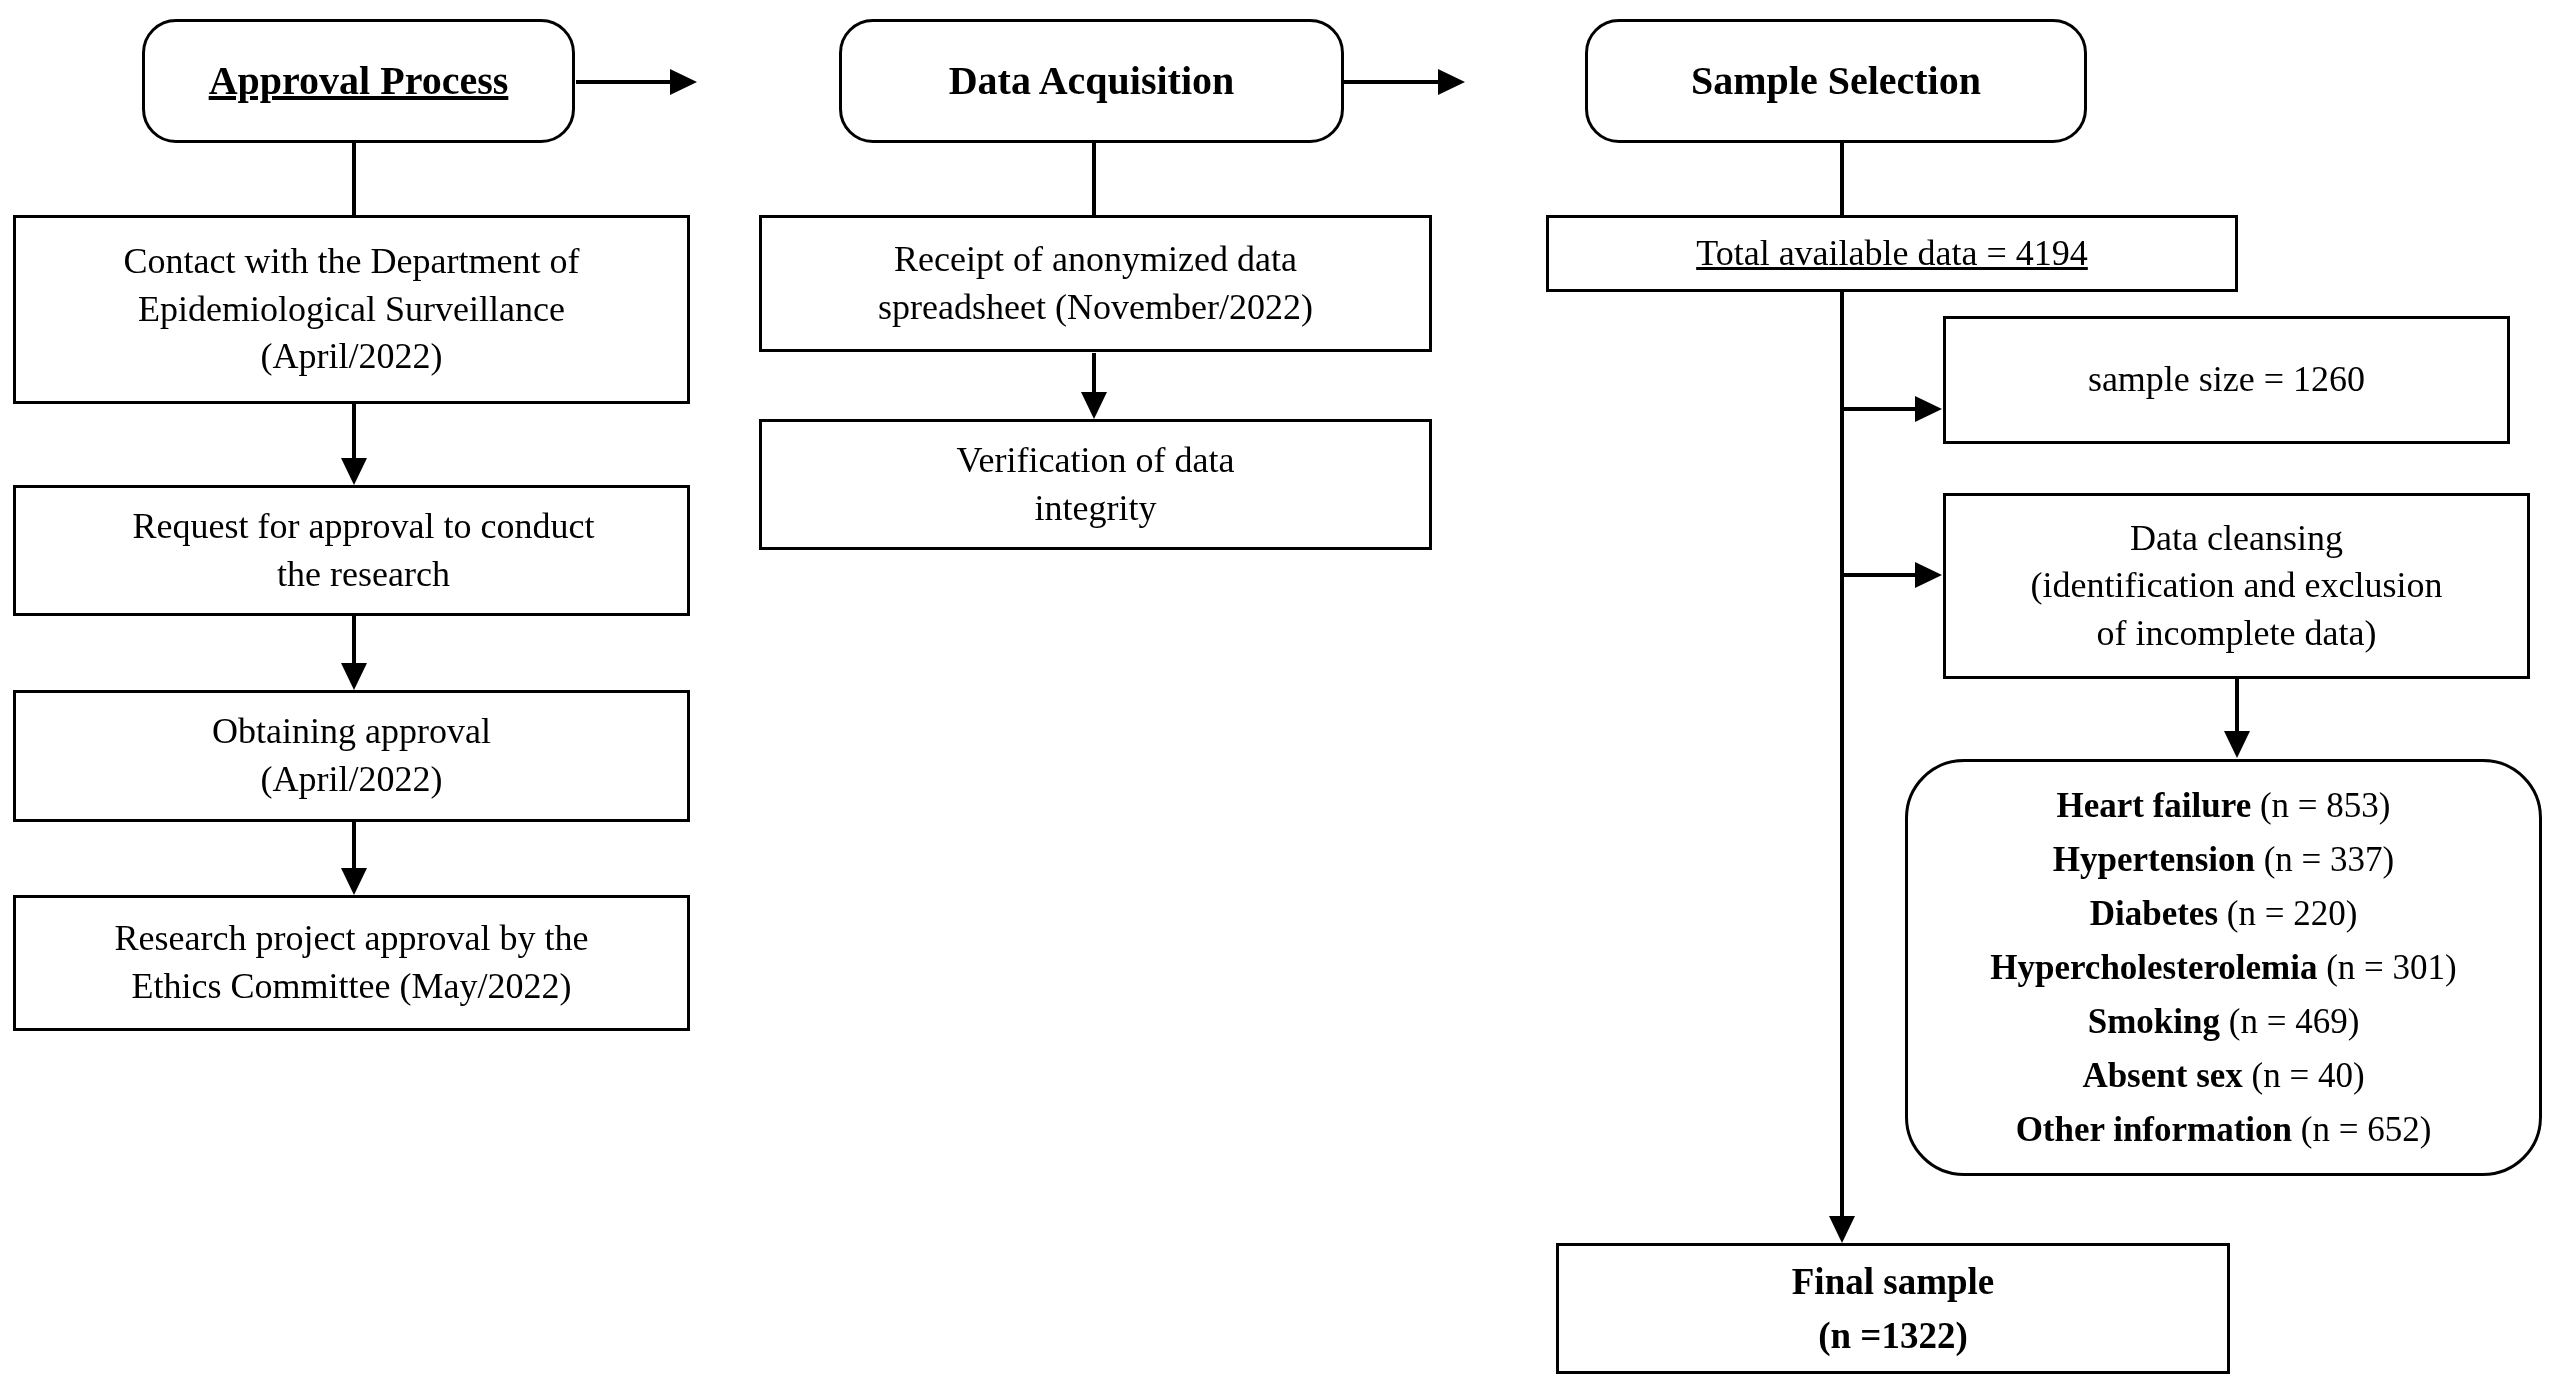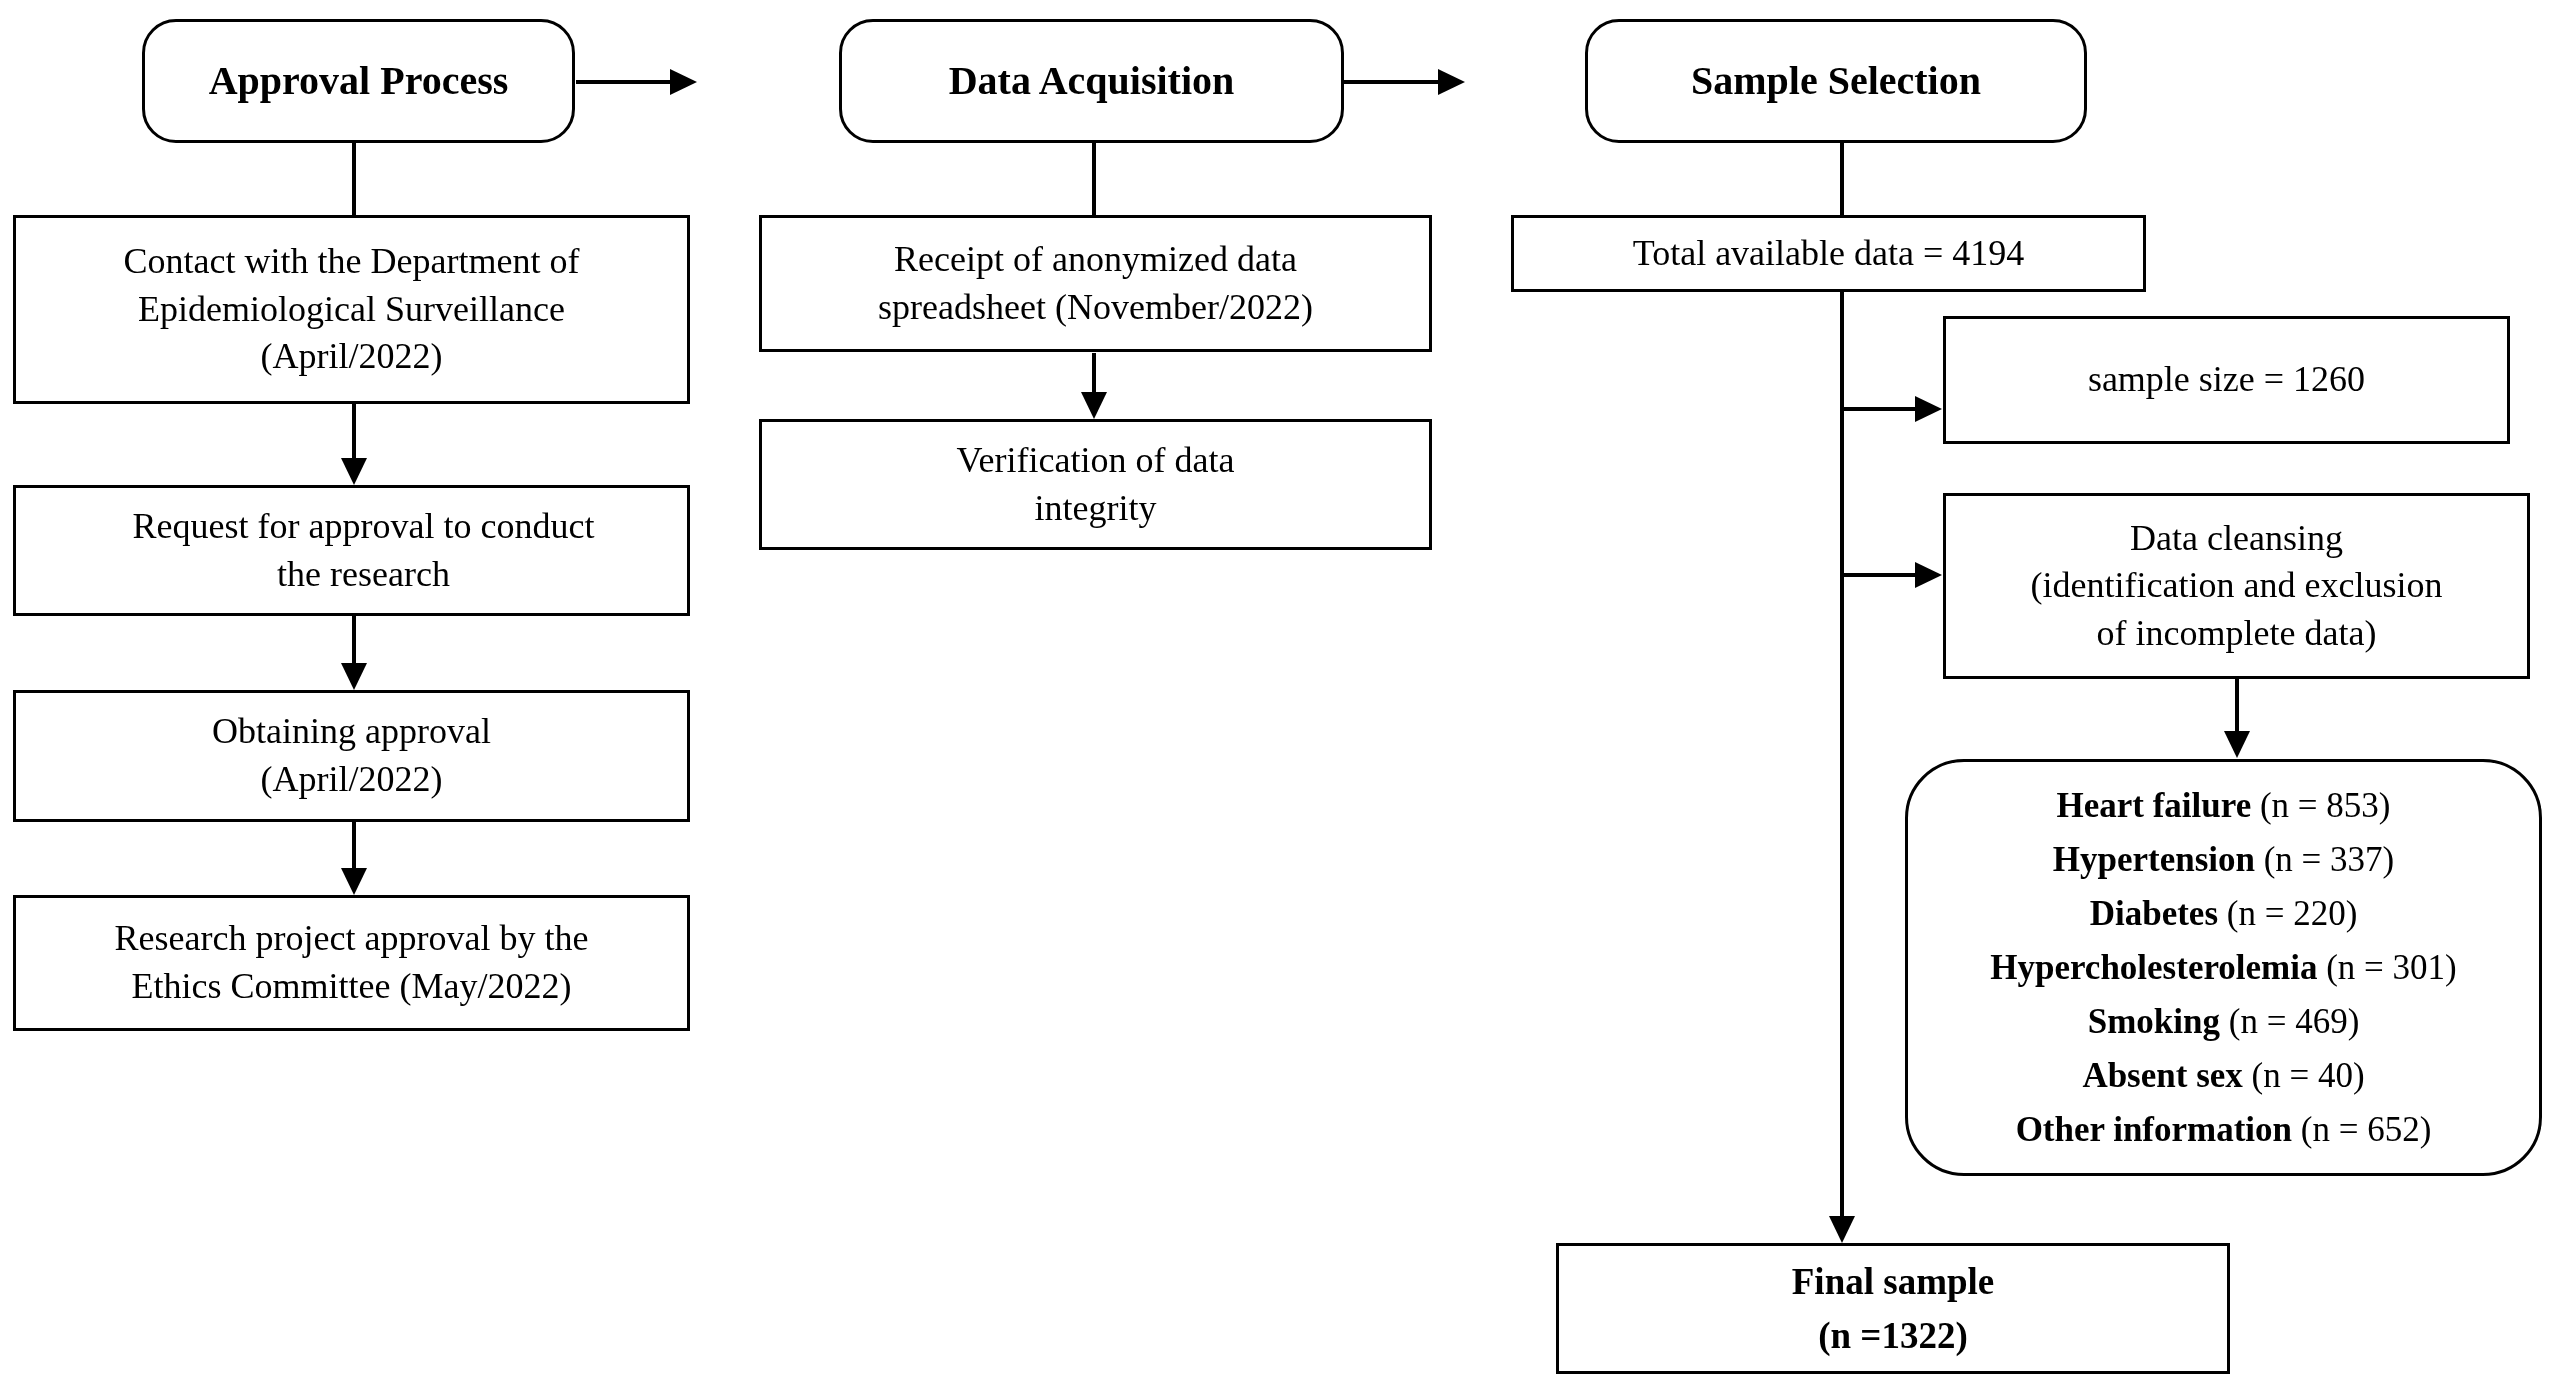--- a/index.html
+++ b/index.html
@@ -24,21 +24,21 @@
   .line { position:absolute; background:#000000; }
   .ah { position:absolute; width:0; height:0; }
   .ah-down  { border-left:13px solid transparent; border-right:13px solid transparent; border-top:27px solid #000000; }
   .ah-right { border-top:13px solid transparent; border-bottom:13px solid transparent; border-left:27px solid #000000; }
 </style>
 </head>
 <body>
 
 <div class="scene">
 
-  <div class="node round head-label" style="left:142px; top:18.6px; width:433px; height:124px;">
+  <div class="node round head-label" style="left:142px; top:18.6px; width:433px; height:124px;text-decoration:underline;">
     <div>Approval Process</div>
   </div>
 
   <div class="node round head-label" style="left:839px; top:18.6px; width:505px; height:124px;">
     <div>Data Acquisition</div>
   </div>
 
   <div class="node round head-label" style="left:1585px; top:18.6px; width:502px; height:124px;">
     <div>Sample Selection</div>
   </div>
@@ -89,21 +89,21 @@
   </div>
 
   <div class="line" style="left:1092px; top:353px; width:3.7px; height:40px;"></div>
   <div class="ah ah-down" style="left:1081px; top:392px;"></div>
 
   <div class="node step-text" style="left:759px; top:419px; width:673px; height:131px;">
     <div>Verification of data</div>
     <div>integrity</div>
   </div>
 
-  <div class="node step-text" style="left:1511px; top:215px; width:635px; height:77px;">
+  <div class="node step-text" style="left:1546px; top:215px; width:692px; height:77px;text-decoration:underline;">
     <div>Total available data = 4194</div>
   </div>
 
   <div class="line" style="left:1840px; top:292px; width:3.7px; height:924px;"></div>
   <div class="ah ah-down" style="left:1829px; top:1216px;"></div>
 
   <div class="line" style="left:1842px; top:407px; width:74px; height:3.7px;"></div>
   <div class="ah ah-right" style="left:1915px; top:396px;"></div>
 
   <div class="node step-text" style="left:1943px; top:316px; width:567px; height:128px;">

